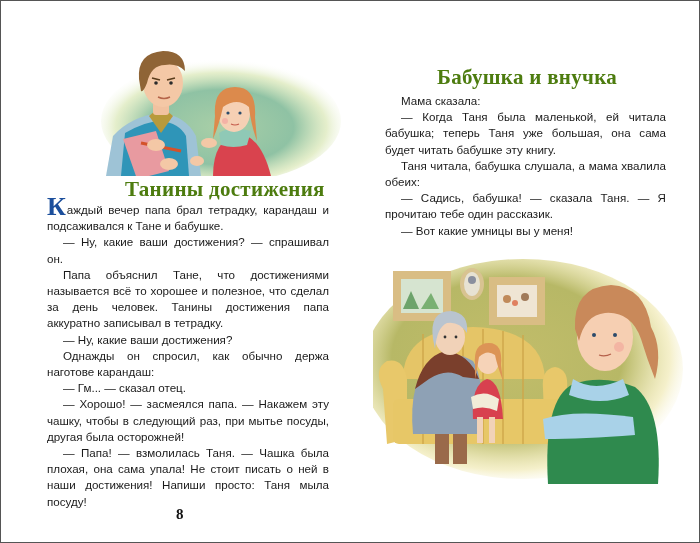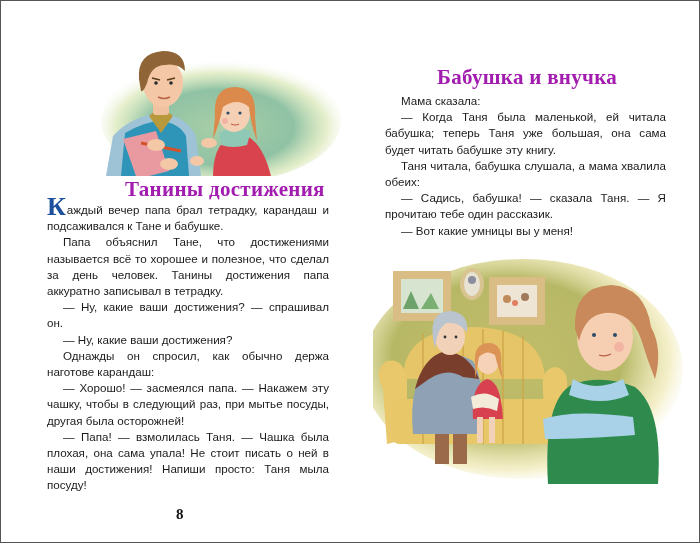--- a/index.html
+++ b/index.html
@@ -17,21 +17,21 @@
 
   
   .illus { position: absolute; overflow: hidden; }
   .illus-left { left: 100px; top: 20px; width: 240px; height: 155px; }
   .illus-right { left: 372px; top: 248px; width: 327px; height: 235px; }
 
   
   .story-title {
     position: absolute;
     font-family: "Liberation Serif", serif;
-    font-weight: bold; color: #a21caf;
+    font-weight: bold; color: #4d7c0f;
     font-size: 21px; letter-spacing: 0.3px; white-space: nowrap;
   }
   .title-left { left: 124px; top: 176px; }
   .title-right { left: 436px; top: 64px; }
 
   .story-body {
     position: absolute;
     font-size: 11.6px; line-height: 16.2px;
     text-align: justify;
   }
@@ -100,24 +100,25 @@
       <circle cx="139" cy="92" r="1.6" fill="#2b4b6b"></circle>
       <circle cx="124" cy="100" r="3" fill="#f3a5a0" opacity="0.7"></circle>
       <path d="M130 103 Q134 105 138 103" stroke="#c45a4a" stroke-width="1.1" fill="none"></path>
     </svg>
   </div>
 
   <div class="story-title title-left">Танины достижения</div>
 
   <div class="story-body body-left">
     <p class="first"><span class="dropcap">К</span><span>аждый вечер папа брал тетрадку, карандаш и подсаживался к Тане и бабушке.</span></p>
+    <p>— Ну, какие ваши достижения? — спрашивал он.</p>
     <p>Папа объяснил Тане, что достижениями называется всё то хорошее и полезное, что сделал за день человек. Танины достижения папа аккуратно записывал в тетрадку.</p>
-    <p>— Ну, какие ваши достижения? — спрашивал он.</p>
     <p>— Ну, какие ваши достижения?</p>
     <p>Однажды он спросил, как обычно держа наготове карандаш:</p>
+    <p>— Гм... — сказал отец.</p>
     <p>— Хорошо! — засмеялся папа. — Накажем эту чашку, чтобы в следующий раз, при мытье посуды, другая была осторожней!</p>
     <p>— Папа! — взмолилась Таня. — Чашка была плохая, она сама упала! Не стоит писать о ней в наши достижения! Напиши просто: Таня мыла посуду!</p>
   </div>
 
   <div class="page-number">8</div>
 
   <div class="page page-right"></div>
 
   <div class="story-title title-right">Бабушка и внучка</div>
 

